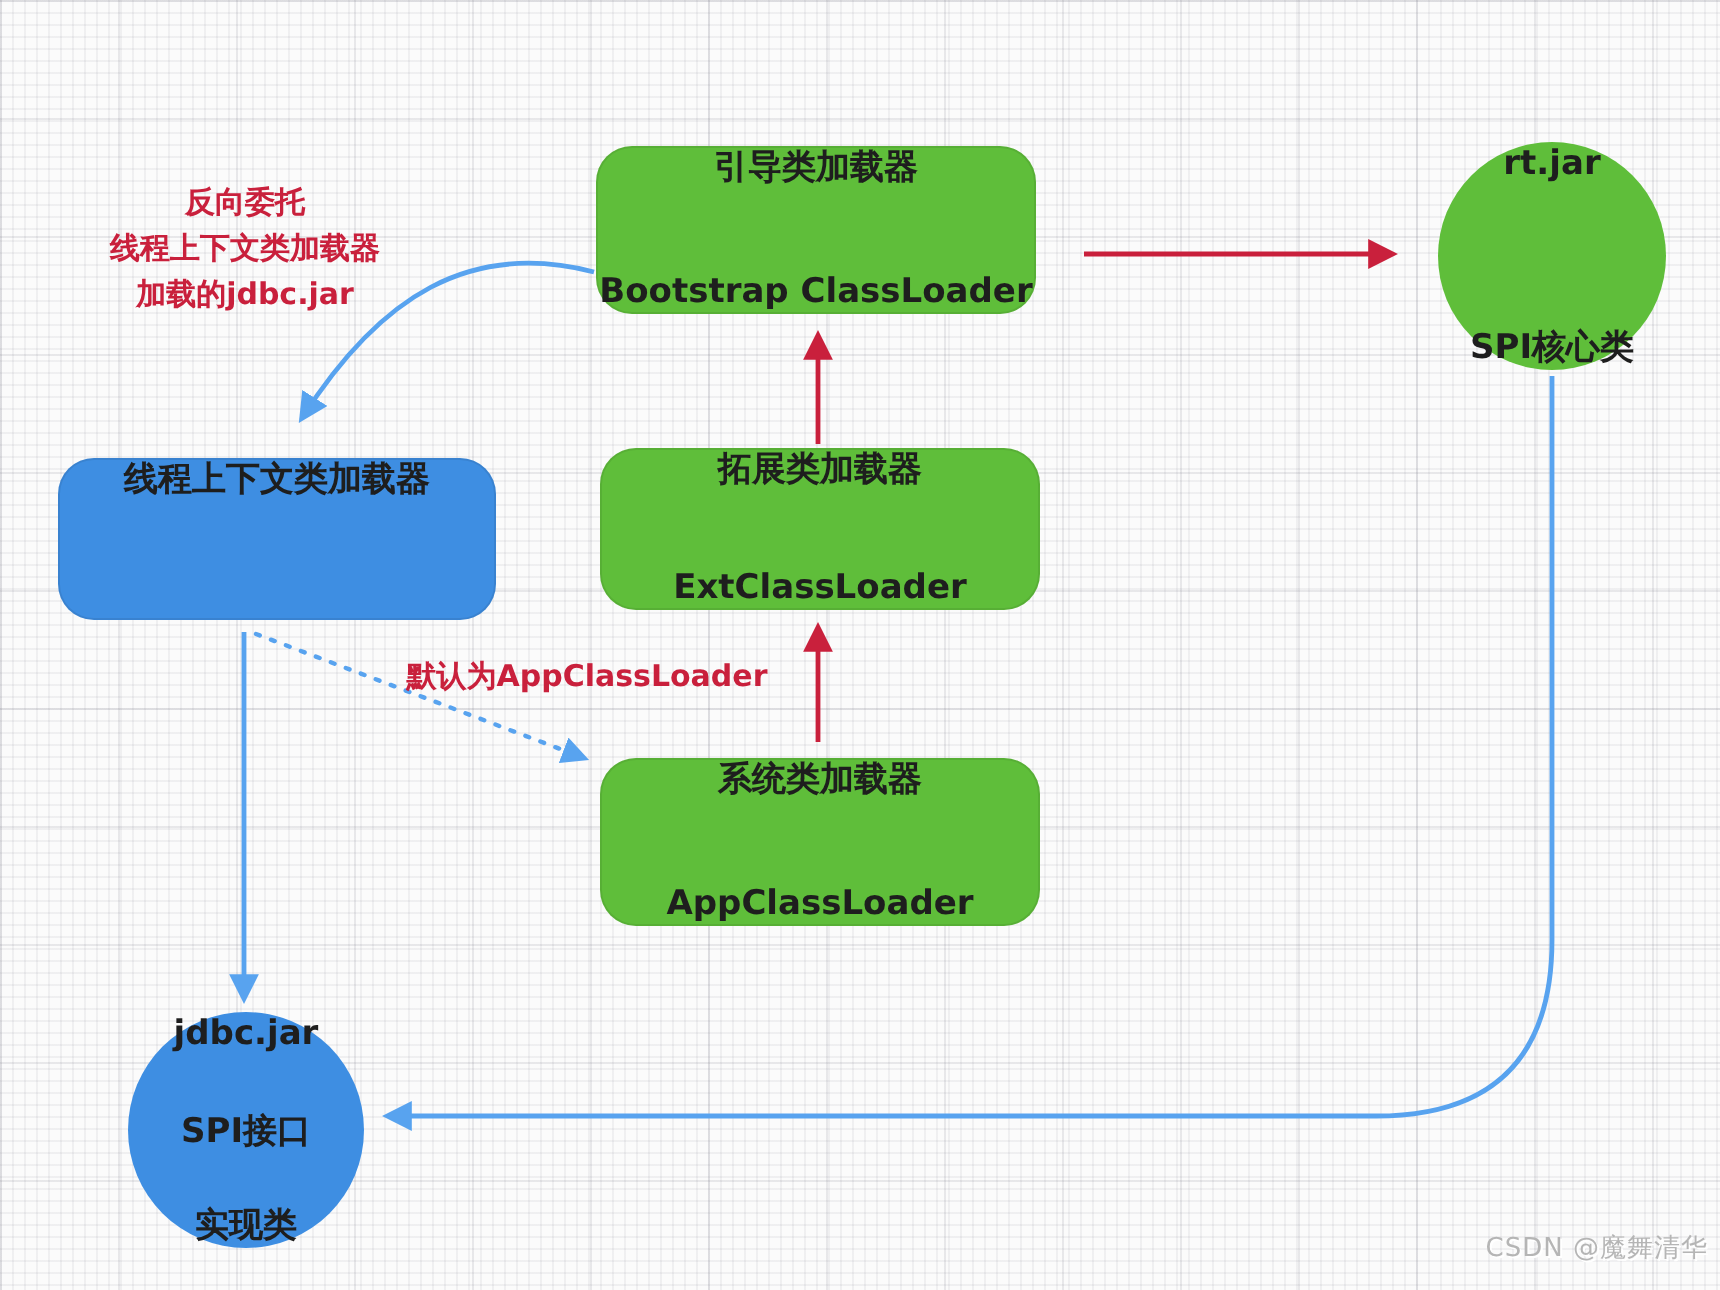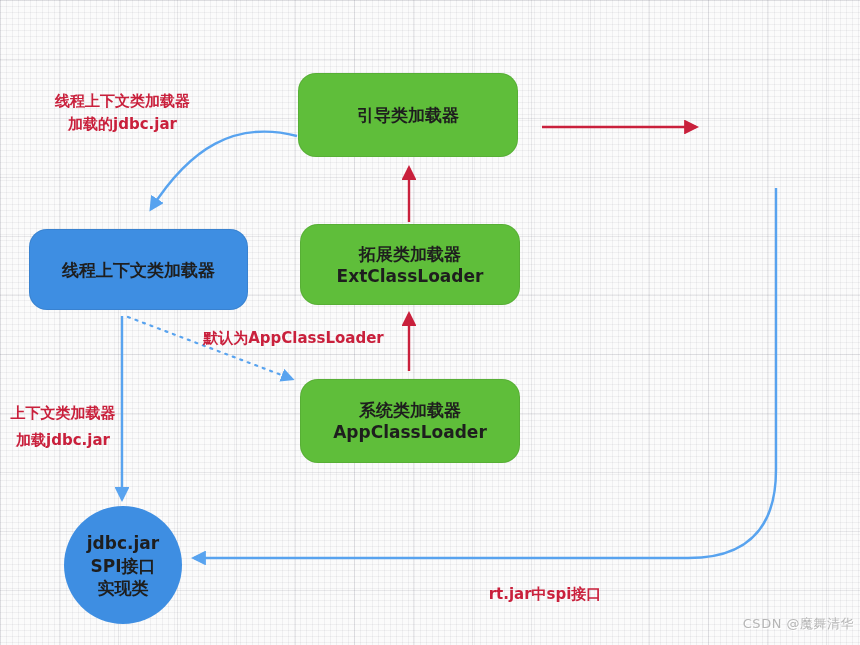--- a/index.html
+++ b/index.html
@@ -14,21 +14,21 @@
     background-color:#fbfbfb;
     background-image:
       linear-gradient(to right,rgba(110,110,125,.14) 1px,transparent 1px),
       linear-gradient(to bottom,rgba(110,110,125,.14) 1px,transparent 1px),
       linear-gradient(to right,rgba(120,120,135,.085) 1px,transparent 1px),
       linear-gradient(to bottom,rgba(120,120,135,.085) 1px,transparent 1px);
     background-size:59px 59px,59px 59px,6px 6px,6px 6px;
   }
   .node{
     position:absolute;display:flex;flex-direction:column;align-items:center;
-    justify-content:center;color:var(--nodetext);font-weight:600;text-align:center;z-index:1;
+    justify-content:space-between;color:var(--nodetext);font-weight:600;text-align:center;z-index:1;
   }
   .box{border-radius:18px;box-shadow:inset 0 0 0 1px rgba(0,0,0,.08)}
   .green{background:var(--green)}
   .bluebg{background:var(--blue)}
   .circle{border-radius:50%}
   .nline{font-size:17px;line-height:22px;white-space:nowrap}
   .gap14{margin-top:13px}
   .gap16{margin-top:1px}
   .redlabel{
     position:absolute;color:var(--red);font-weight:bold;font-size:15px;
@@ -67,55 +67,56 @@
     <path class="stroke-red" marker-end="url(#mred)" d="M 409 371 L 409 314"></path>
 
     <path class="stroke-blue" marker-end="url(#mblue)" d="M 297 136 C 235 120 190 148 151 209"></path>
     <path class="stroke-blue" marker-end="url(#mblue)" d="M 122 316 L 122 499"></path>
     <path class="stroke-blue dashed" marker-end="url(#mblue)" d="M 128 317 L 292 379"></path>
     <path class="stroke-blue" marker-end="url(#mblue)" d="M 776 188 L 776 470 Q 776 558 688 558 L 194 558"></path>
   </svg>
 
   <div class="node box green" style="left:298px;top:73px;width:220px;height:84px">
     <div class="nline">引导类加载器</div>
+    <div class="nline">Bootstrap ClassLoader</div>
   </div>
 
   <div class="node box bluebg" style="left:29px;top:229px;width:219px;height:81px">
     <div class="nline">线程上下文类加载器</div>
   </div>
 
   <div class="node box green" style="left:300px;top:379px;width:220px;height:84px">
     <div class="nline">系统类加载器</div>
     <div class="nline">AppClassLoader</div>
   </div>
 
   <div class="node box green" style="left:300px;top:224px;width:220px;height:81px">
     <div class="nline">拓展类加载器</div>
     <div class="nline">ExtClassLoader</div>
   </div>
 
+  <div class="node circle green" style="left:719px;top:71px;width:114px;height:114px">
+    <div class="nline">rt.jar</div>
+    <div class="nline gap14">SPI核心类</div>
+  </div>
 
   <div class="node circle bluebg" style="left:64px;top:506px;width:118px;height:118px">
     <div class="nline">jdbc.jar</div>
     <div class="nline gap16">SPI接口</div>
     <div class="nline">实现类</div>
   </div>
 
   <div class="redlabel" style="left:25px;top:90px;width:195px">
+    <div>反向委托</div>
     <div>线程上下文类加载器</div>
     <div>加载的jdbc.jar</div>
   </div>
 
 
   <div class="redlabel" style="left:196px;top:327px;width:195px">默认为AppClassLoader</div>
 
-  <div class="redlabel lh27" style="left:0;top:400px;width:126px">
-    <div>上下文类加载器</div>
-    <div>加载jdbc.jar</div>
-  </div>
 
   <div class="redlabel lh26" style="left:425px;top:581px;width:240px">
-    <div>rt.jar中spi接口</div>
   </div>
 
   <div class="watermark">CSDN @魔舞清华</div>
 
 </div>
 
 </body></html>

